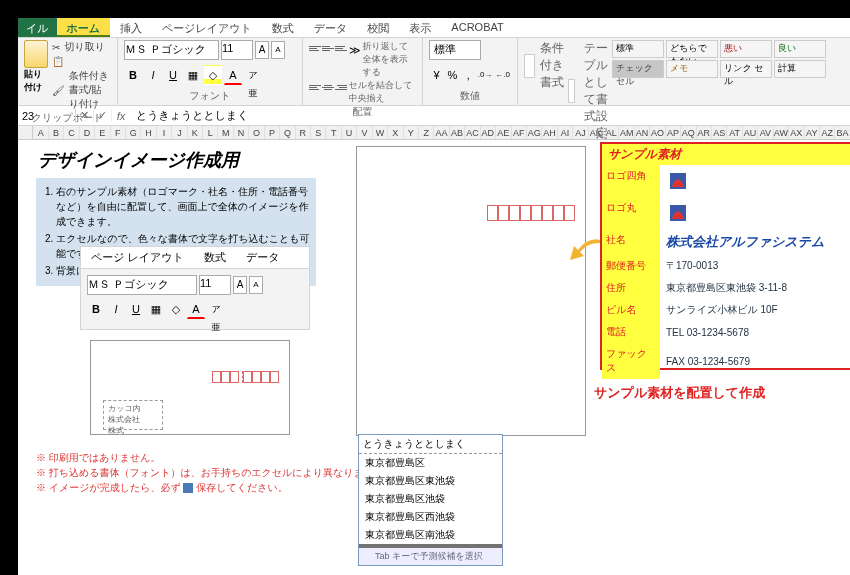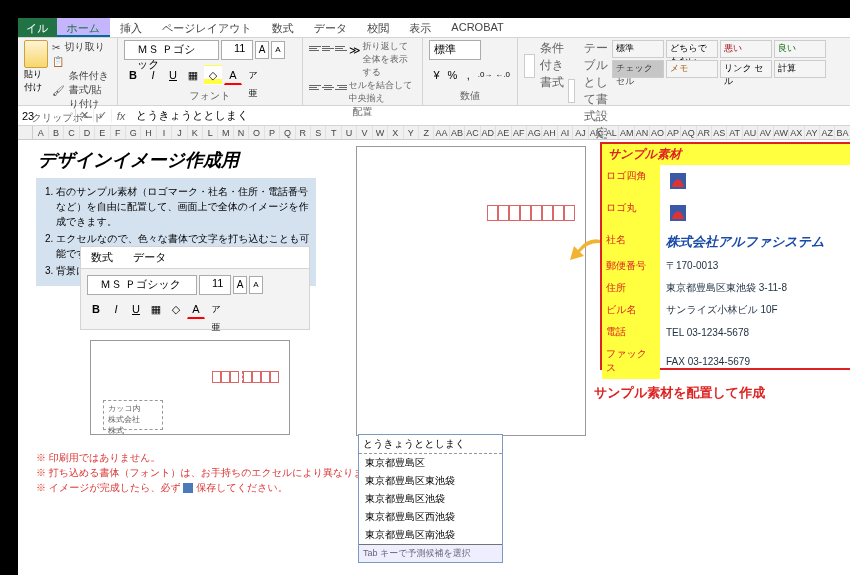--- a/index.html
+++ b/index.html
@@ -2,34 +2,34 @@
 <html><head>
 <meta charset="utf-8">
 <style>
 * { margin: 0; padding: 0; box-sizing: border-box; font-family: 'MS PGothic', 'Meiryo', sans-serif; }
 body { background: #000; width: 850px; height: 575px; overflow: hidden; font-size: 11px; }
 .app { background: #fff; width: 848px; height: 573px; margin: 18px; position: relative; }
 
 
 .ribbon-tabs { background: #fff; display: flex; height: 20px; border-bottom: 1px solid #d4d4d4; }
 .ribbon-tabs .tab { padding: 3px 10px; color: #444; cursor: pointer; font-size: 11px; }
-.ribbon-tabs .tab.active { background: #c4b5fd; border-bottom: 2px solid #0369a1; color: #217346; }
+.ribbon-tabs .tab.active { background: #fde047; border-bottom: 2px solid #4d7c0f; color: #217346; font-weight: bold; }
 .ribbon-tabs .file { background: #217346; color: #fff; padding: 3px 8px; }
 
 .ribbon-content { background: #f3f3f3; height: 68px; display: flex; border-bottom: 1px solid #d4d4d4; }
 .ribbon-group { border-right: 1px solid #d4d4d4; padding: 2px 6px; display: flex; flex-direction: column; justify-content: space-between; }
 .ribbon-group .group-label { text-align: center; font-size: 10px; color: #666; }
 .clipboard { width: 100px; }
 .clip-row { display: flex; gap: 4px; align-items: center; font-size: 10px; color: #444; }
-.paste-btn { display: flex; flex-direction: column; align-items: center; }
+.paste-btn { display: flex; flex-direction: column; align-items: center; font-weight: bold; }
 .paste-icon { width: 24px; height: 28px; background: linear-gradient(#fff3d6,#f8d76b); border: 1px solid #caa33f; border-radius: 2px; }
 
 .font-group { width: 185px; }
 .font-row { display: flex; gap: 2px; align-items: center; }
-.font-combo { background: #fff; border: 1px solid #ababab; height: 20px; padding: 1px 12px; font-size: 11px; }
+.font-combo { background: #fff; border: 1px solid #ababab; height: 20px; padding: 1px 0; font-size: 11px; }
 .font-name { width: 95px; }
 .font-size { width: 32px; }
 .sizer { width: 14px; height: 18px; border: 1px solid #ababab; background: #fff; text-align: center; font-size: 10px; line-height: 16px; }
 .fmt-btn { width: 18px; height: 20px; border: 1px solid transparent; text-align: center; line-height: 18px; cursor: pointer; }
 
 .align-group2 { width: 120px; flex: 0 0 auto; }
 .align-row { display: flex; gap: 1px; }
 .align-btn { width: 18px; height: 16px; display: flex; flex-direction: column; justify-content: center; gap: 1px; }
 .align-btn span { height: 1px; background: #666; display: block; }
 
@@ -83,21 +83,21 @@
 .notes div::before { content: "※ "; }
 .save-icon { display: inline-block; width: 10px; height: 10px; background: #4a7ab8; vertical-align: middle; }
 
 .envelope-big { position: absolute; left: 338px; top: 6px; width: 230px; height: 290px; border: 1px solid #999; background: #fff; }
 .envelope-big .boxes { position: absolute; right: 10px; top: 58px; display: flex; }
 .envelope-big .boxes span { width: 11px; height: 16px; border: 1px solid #d66; }
 
 .ime { position: absolute; left: 340px; top: 294px; width: 145px; border: 1px solid #7a9ac0; background: #fff; font-size: 10px; }
 .ime .cand-head { border-bottom: 1px dashed #999; padding: 2px 4px; }
 .ime .cand { padding: 2px 6px; cursor: pointer; }
-.ime .tab-hint { background: #eef; border-top: 1px solid #737373; padding: 2px 4px; color: #667; font-size: 9px; }
+.ime .tab-hint { background: #eef; border-top: 4px solid #737373; padding: 2px 16px; color: #667; font-size: 9px; }
 
 .sample-panel { position: absolute; left: 582px; top: 2px; width: 255px; height: 228px; border: 2px solid #d22; background: #fff; }
 .sample-head { background: #ffff3f; color: #d22; font-weight: bold; font-style: italic; padding: 2px 6px; font-size: 12px; }
 .sample-row { display: flex; border-top: 0; }
 .sample-label { background: #ffff3f; color: #d22; font-size: 10px; width: 58px; padding: 4px 4px; }
 .sample-val { flex: 1; padding: 4px 6px; font-size: 10px; color: #234; display: flex; align-items: center; }
 .sample-val.company { color: #1a4aa8; font-weight: bold; font-style: italic; font-size: 13px; }
 .logo-sq { width: 24px; height: 24px; }
 .logo-sq svg, .logo-rd svg { width: 100%; height: 100%; }
 
@@ -319,20 +319,21 @@
     <div class="instr">
       <ol>
         <li>右のサンプル素材（ロゴマーク・社名・住所・電話番号など）を自由に配置して、画面上で全体のイメージを作成できます。</li>
         <li>エクセルなので、色々な書体で文字を打ち込むことも可能です。</li>
         <li>背景に色をつけたり、線を引くこともできます。</li>
       </ol>
     </div>
 
     <div class="mini-ribbon">
       <div class="mini-tabs">
+        <div class="mt">ページ レイアウト</div>
         <div class="mt">数式</div>
         <div class="mt">データ</div>
       </div>
       <div class="mini-body">
         <div class="font-row">
           <div class="font-combo" style="width:110px">ＭＳ Ｐゴシック</div>
           <div class="font-combo" style="width:32px">11</div>
           <div class="sizer">A</div>
             <div class="sizer" style="font-size:8px">A</div>
         </div>

